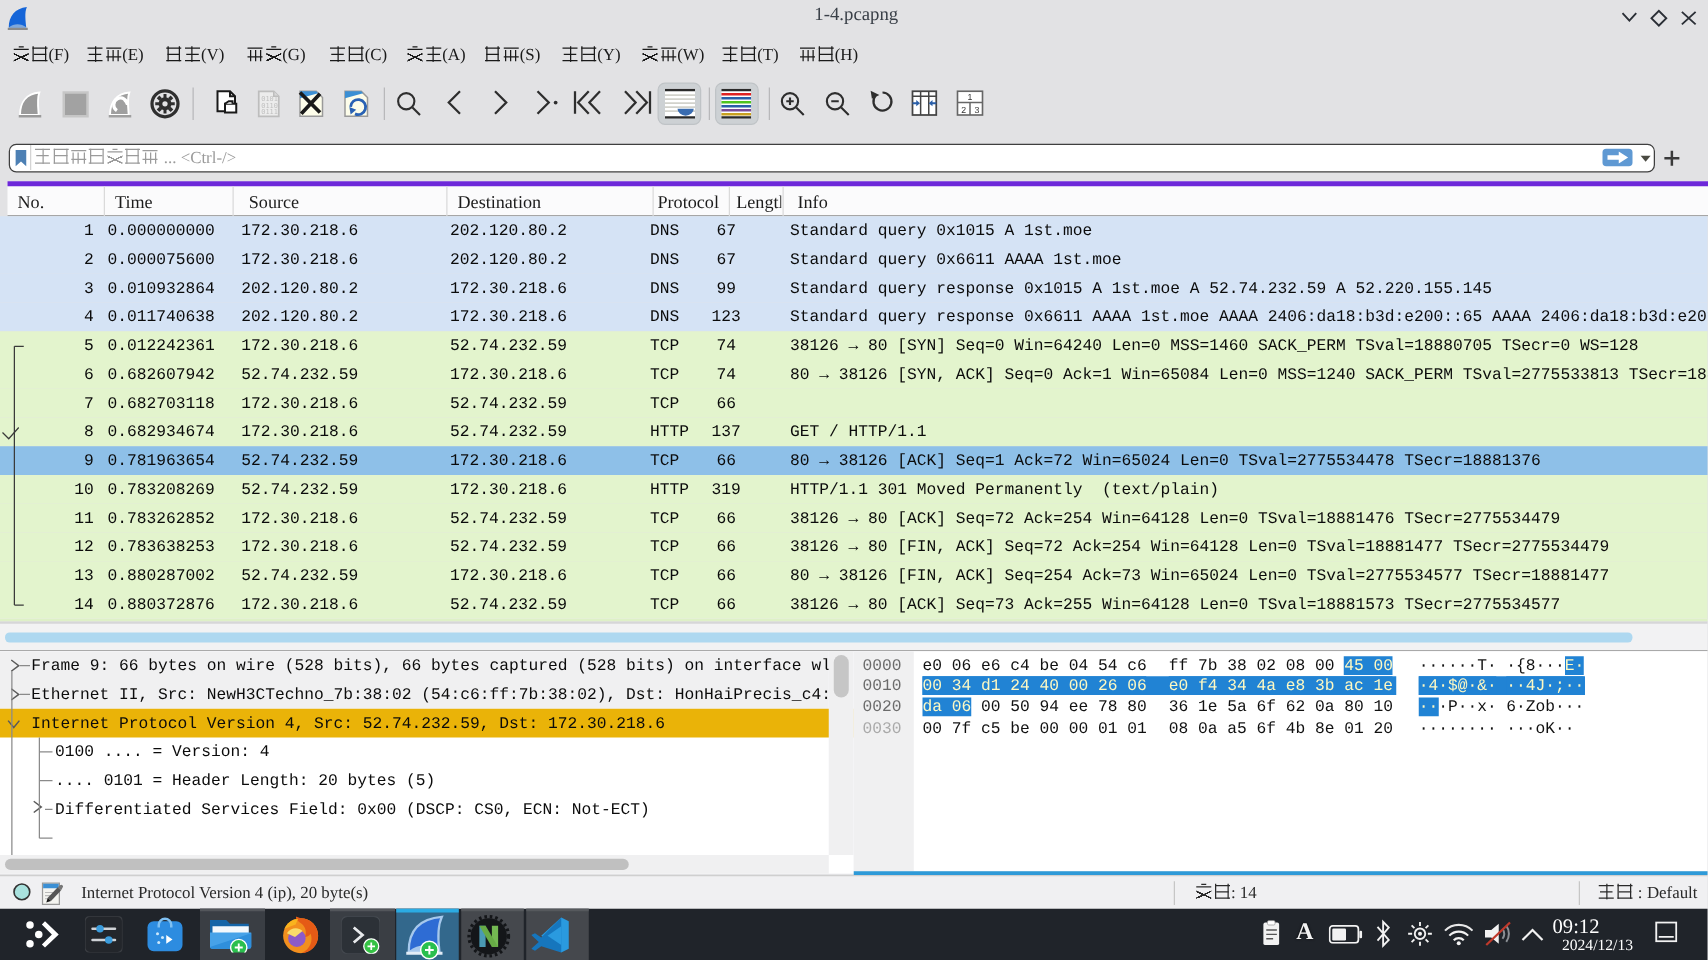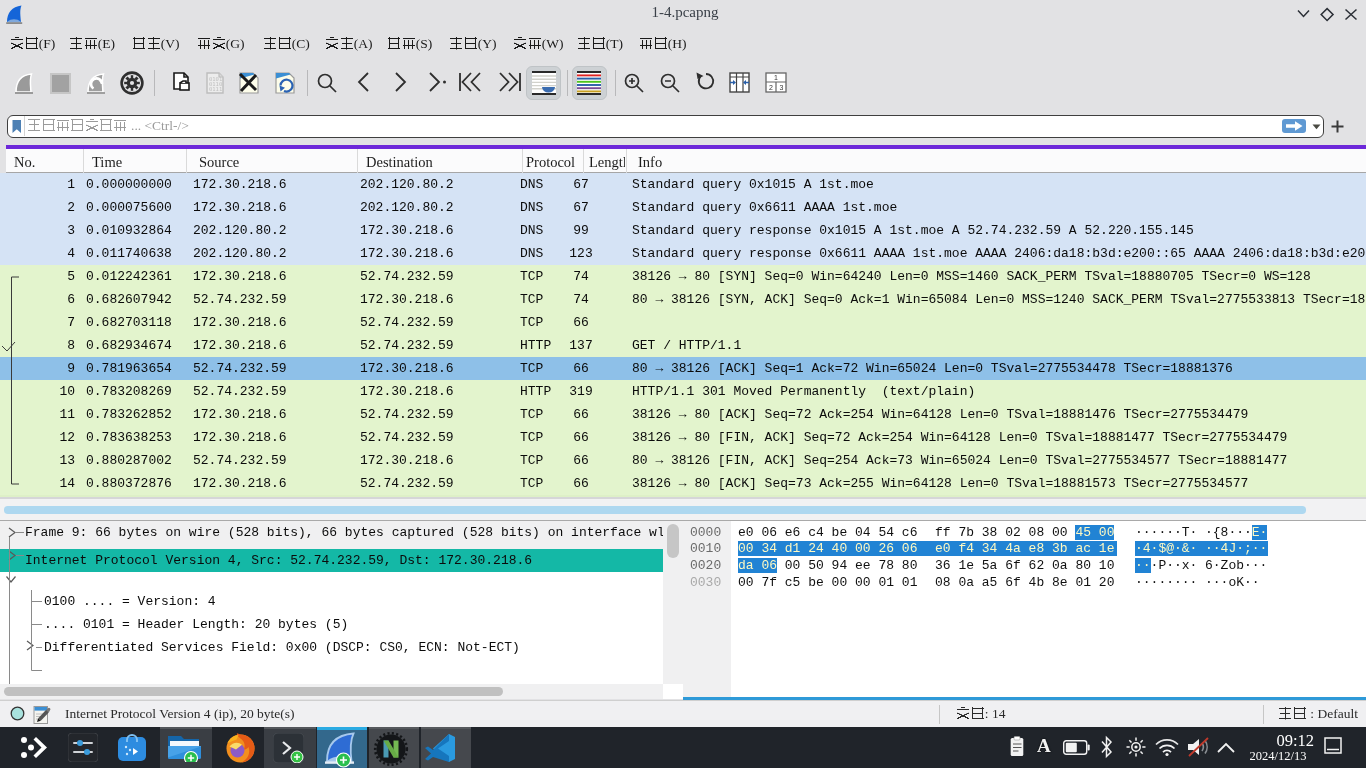--- a/index.html
+++ b/index.html
@@ -390,21 +390,21 @@
         <path d="M2 81 L7 86 L15 77" stroke="#3a3a3a" stroke-width="1" fill="none"></path>
       </svg>
 </div>
 <div class="abs" id="lhs">
       <div class="th"></div>
     </div>
 <div class="abs" id="split"></div>
 <div class="abs" id="det">
  <div class="drow" style="top:0;background:#f0f0f1"><b style="left:25px">Frame 9: 66 bytes on wire (528 bits), 66 bytes captured (528 bits) on interface wl</b></div>
  <div class="drow" style="top:23px;background:#f0f0f1"><b style="left:25px">Ethernet II, Src: NewH3CTechno_7b:38:02 (54:c6:ff:7b:38:02), Dst: HonHaiPrecis_c4:</b></div>
- <div class="drow" style="top:28px;background:#14b8a6;width:683px"><b style="left:25px">Internet Protocol Version 4, Src: 52.74.232.59, Dst: 172.30.218.6</b></div>
+ <div class="drow" style="top:46px;background:#eab308;width:683px"><b style="left:25px">Internet Protocol Version 4, Src: 52.74.232.59, Dst: 172.30.218.6</b></div>
  <div class="drow" style="top:69px"><b style="left:44px">0100 .... = Version: 4</b></div>
  <div class="drow" style="top:92px"><b style="left:44px">.... 0101 = Header Length: 20 bytes (5)</b></div>
  <div class="drow" style="top:115px"><b style="left:44px">Differentiated Services Field: 0x00 (DSCP: CS0, ECN: Not-ECT)</b></div>
  <svg class="abs" style="left:0;top:0" width="60" height="178">
   <g stroke="#5a5a5a" stroke-width="1.2" fill="none">
    <path d="M9 7 L15 11.5 L9 16"></path>
           <path d="M9 30 L15 34.5 L9 39"></path>
    <path d="M6.5 55.5 L11 61 L15.5 55.5"></path>
    <path d="M27 120 L33 124.5 L27 129"></path>
   </g>
@@ -577,19 +577,19 @@
         <circle cx="13" cy="17.5" r="1.6" fill="#f2f2f2"></circle>
       </svg>
  <svg class="abs" style="left:1186px;top:9px" width="25" height="22">
         <path d="M2 8 h5 l6-5 v16 l-6-5 h-5 z" fill="#f2f2f2"></path>
         <path d="M16 7 a7 7 0 0 1 0 8 M19 4.5 a11 11 0 0 1 0 13" stroke="#8b8f94" stroke-width="1.6" fill="none"></path>
         <path d="M3 20 L22 2" stroke="#c0392b" stroke-width="1.8"></path>
       </svg>
  <svg class="abs" style="left:1216px;top:14px" width="20" height="13">
         <path d="M2 11 L10 3 L18 11" stroke="#f2f2f2" stroke-width="1.8" fill="none"></path>
       </svg>
- <div class="abs" style="left:1242px;top:4px;width:72px;text-align:right;font-size:16.5px;color:#fff">09:12</div>
+ <div class="abs" style="left:1242px;top:4px;width:72px;text-align:left;font-size:16.5px;color:#fff">09:12</div>
  <div class="abs" style="left:1242px;top:22px;width:72px;text-align:center;font-size:12.5px;color:#fff">2024/12/13</div>
  <svg class="abs" style="left:1324px;top:10px" width="18" height="17">
         <rect x="1" y="1" width="16" height="15" stroke="#f2f2f2" stroke-width="1.5" fill="none"></rect>
         <path d="M3 12.5 h12" stroke="#f2f2f2" stroke-width="1.5"></path>
       </svg>
 </div>
 </div>
 </body></html>

